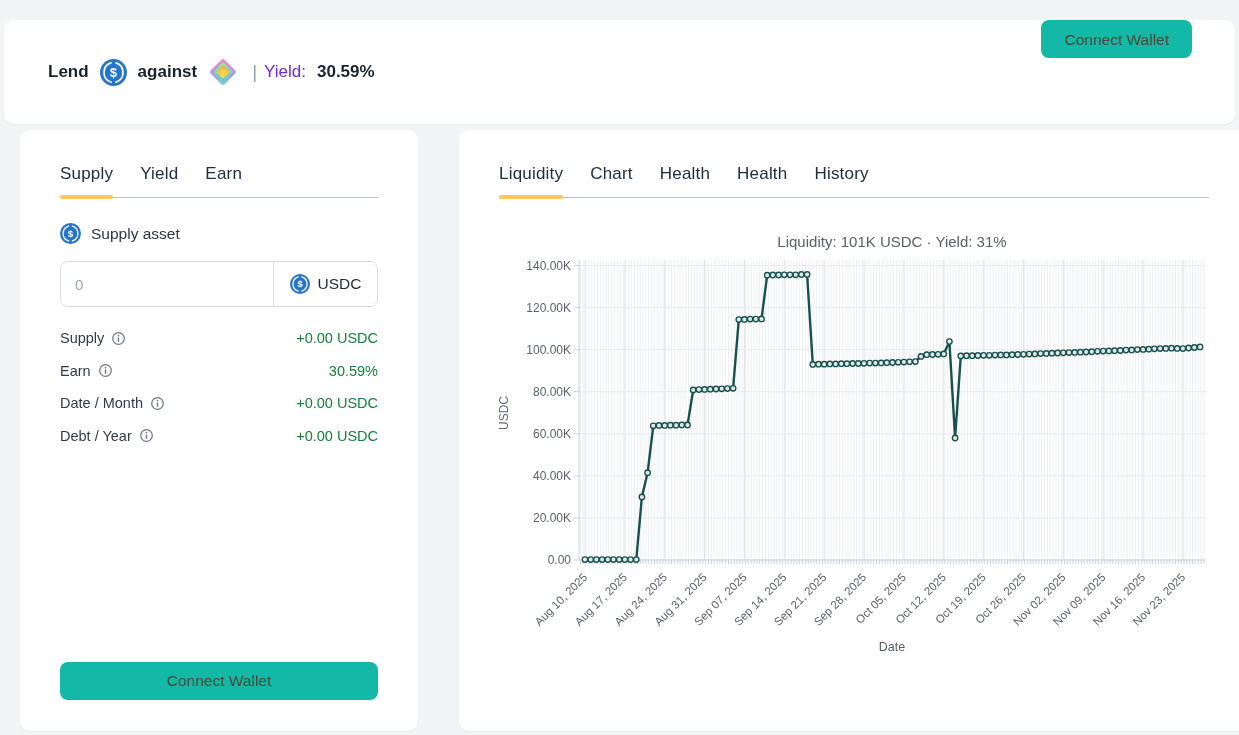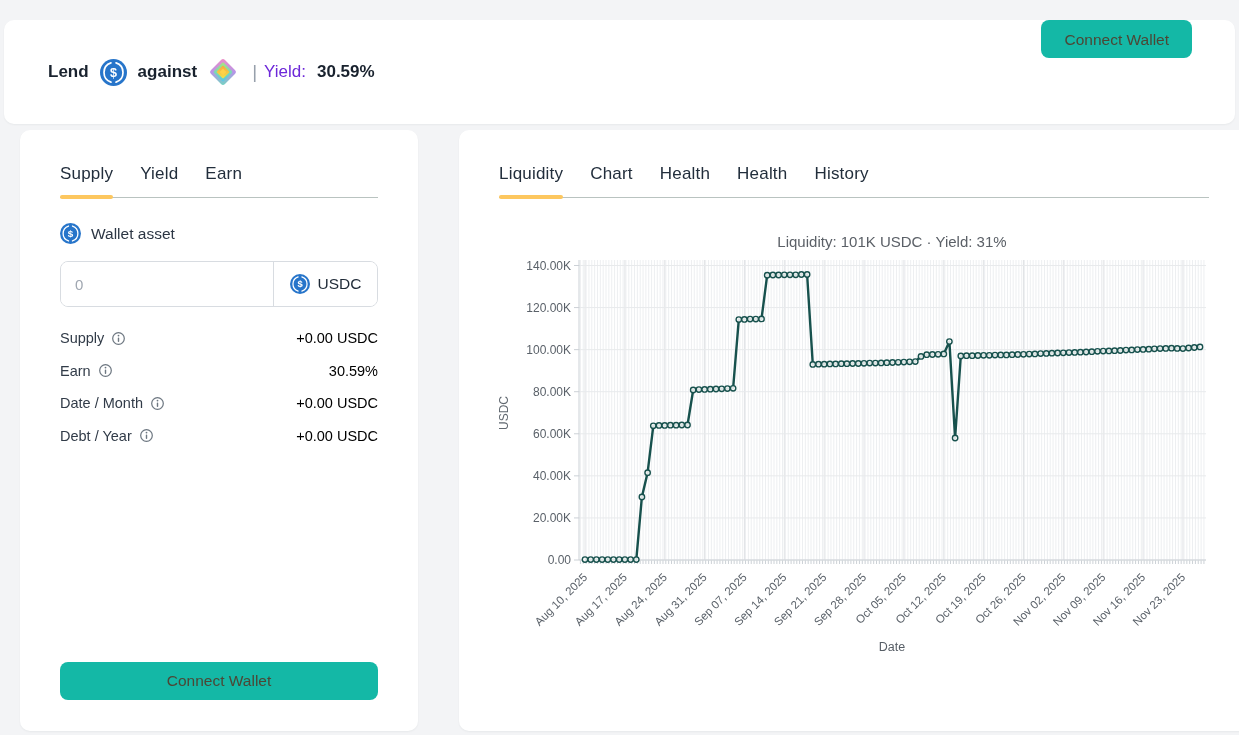--- a/index.html
+++ b/index.html
@@ -62,21 +62,21 @@
   .token-select {
     width:104px; border-left:1px solid #d8dce1; display:flex; align-items:center;
     justify-content:center; gap:8px; font-size:15.5px; color:#1e2936; cursor:pointer;
     background:#fff;
   }
   .stat-rows { margin-top:23px; display:flex; flex-direction:column; gap:16.5px; }
   .stat-row { display:flex; align-items:center; font-size:14.5px; color:#313b48; }
   .stat-label { margin-right:7px; }
   .info-icon { color:#6d7781; display:inline-flex; width:15px; height:15px; }
   .info-icon svg { width:100%; height:100%; }
-  .stat-value { margin-left:auto; color:#000000; }
+  .stat-value { margin-left:auto; color:#15803d; }
   .btn-bottom {
     position:absolute; left:40px; bottom:31px; width:318px; height:38px;
   }
   #chart-svg { position:absolute; left:0; top:0; width:792px; height:601px; z-index:1; }
 </style>
 </head>
 <body>
 
 <header class="topbar">
   <div class="topbar-left">
@@ -131,21 +131,21 @@
 
   <div class="asset-row">
     <span class="icon-usdc-sm">
       <svg viewBox="0 0 32 32">
         <circle cx="16" cy="16" r="16" fill="#2775ca"></circle>
         <path d="M13 4.6 A 12 12 0 0 0 13 27.4" fill="none" stroke="#fff" stroke-width="2" stroke-linecap="round"></path>
         <path d="M19 4.6 A 12 12 0 0 1 19 27.4" fill="none" stroke="#fff" stroke-width="2" stroke-linecap="round"></path>
         <text x="16" y="21.5" text-anchor="middle" font-size="15" font-weight="bold" fill="#fff" font-family="Liberation Sans, sans-serif">$</text>
       </svg>
     </span>
-    <span>Wallet asset</span>
+    <span>Supply asset</span>
   </div>
 
   <div class="amount-box">
     <input type="text" placeholder="0" style="">
     <div class="token-select">
       <span class="icon-usdc-sm" style="width:20px;height:20px;">
         <svg viewBox="0 0 32 32">
           <circle cx="16" cy="16" r="16" fill="#2775ca"></circle>
           <path d="M13 4.6 A 12 12 0 0 0 13 27.4" fill="none" stroke="#fff" stroke-width="2" stroke-linecap="round"></path>
           <path d="M19 4.6 A 12 12 0 0 1 19 27.4" fill="none" stroke="#fff" stroke-width="2" stroke-linecap="round"></path>

